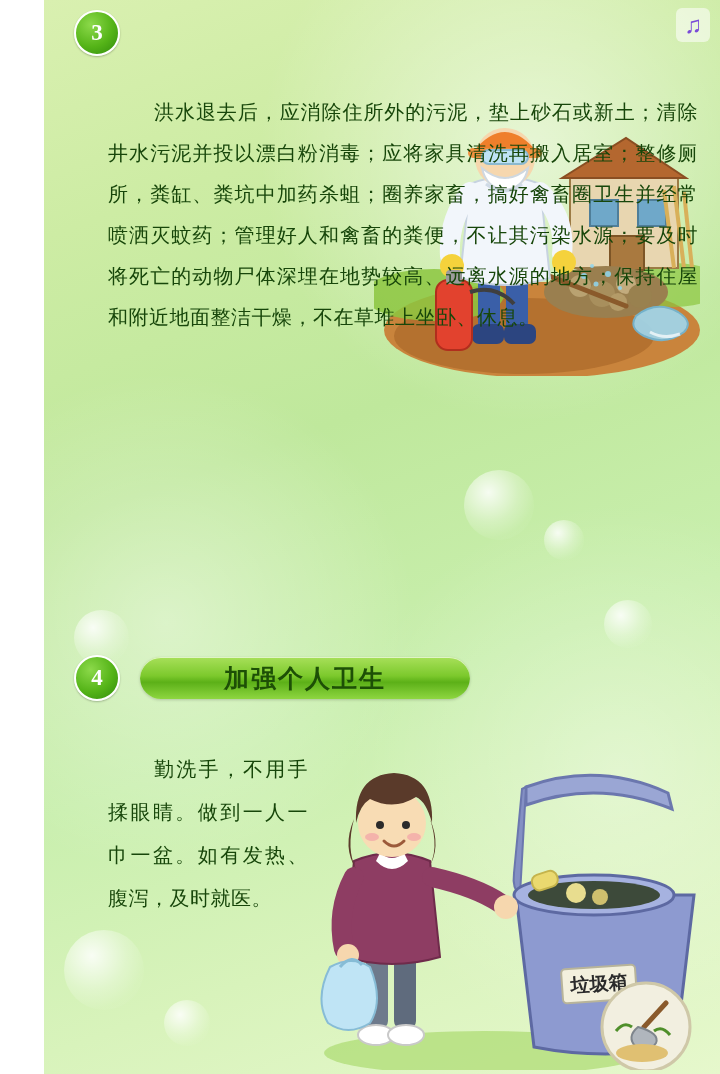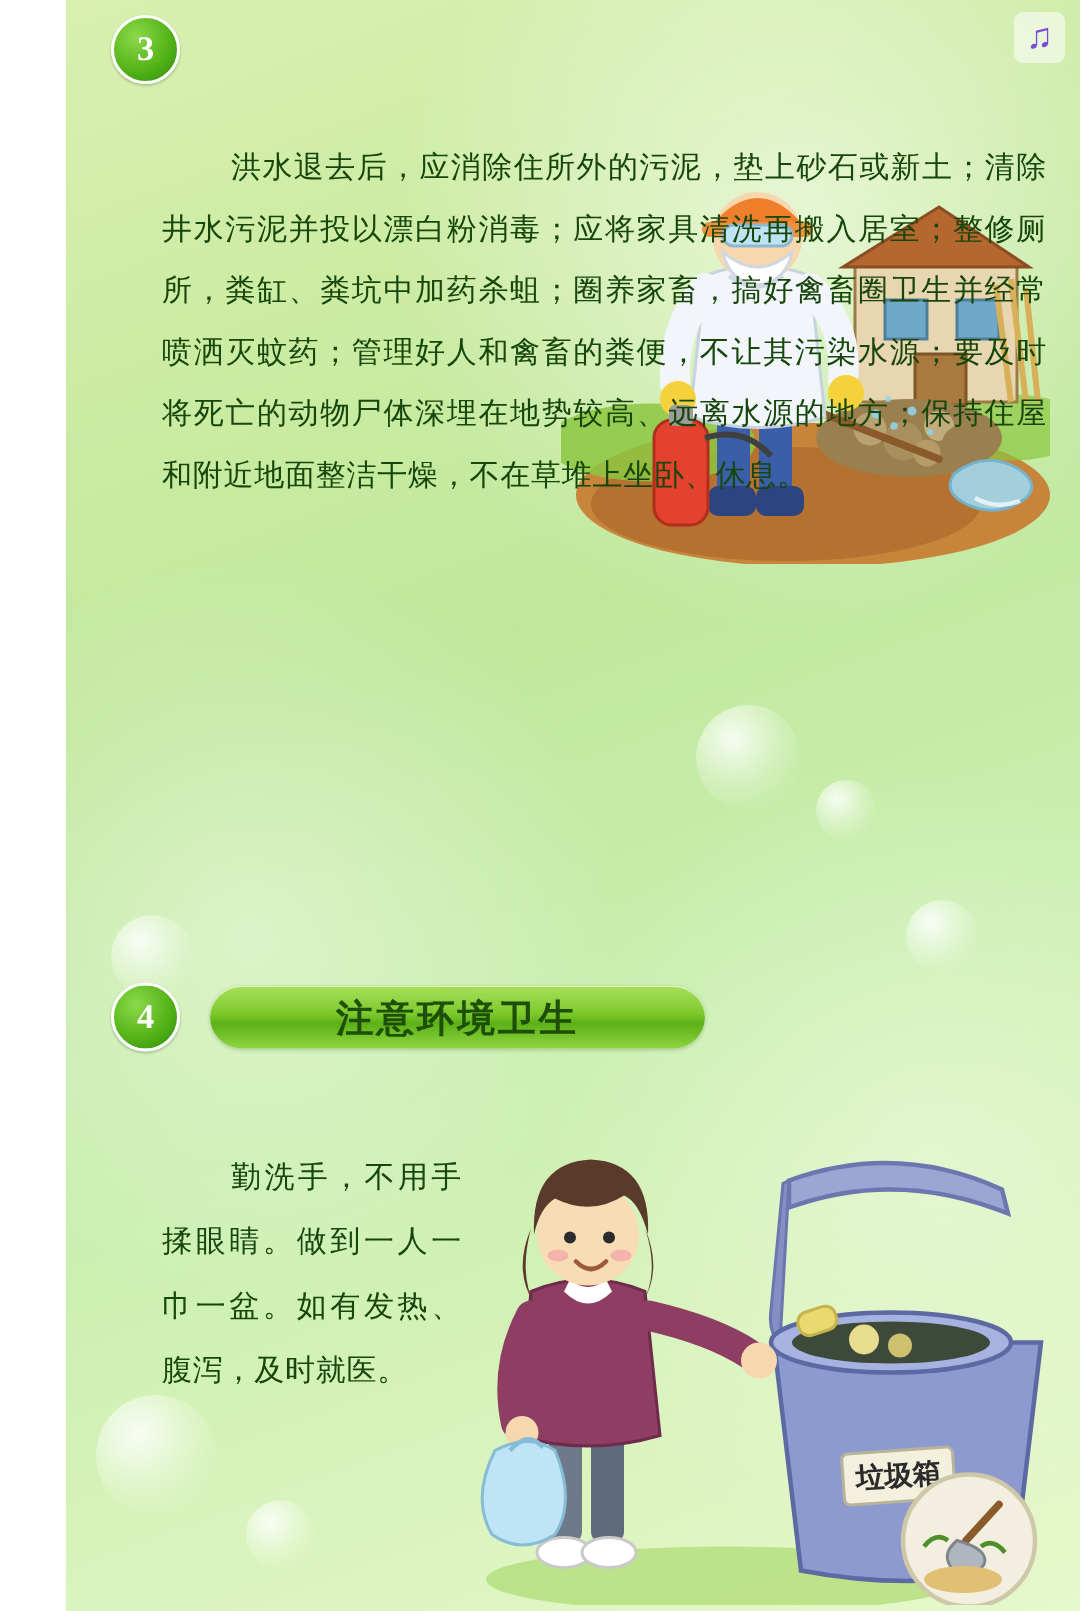--- a/index.html
+++ b/index.html
@@ -95,21 +95,21 @@
     white-space: pre-wrap;
   }
   #s3-text {
     left: 64px;
     top: 92px;
     width: 590px;
     text-indent: 46px;
   }
   #s4-text {
     left: 64px;
-    top: 764px;
+    top: 748px;
     width: 200px;
     text-indent: 46px;
     line-height: 43px;
   }
 
   
   .illus1 {
     position: absolute;
     left: 330px;
     top: 80px;
@@ -237,21 +237,21 @@
           <circle cx="246" cy="208" r="2"></circle>
           <circle cx="218" cy="186" r="2"></circle>
         </g>
       </svg>
     </div>
 
     <div class="body-text" id="s3-text">洪水退去后，应消除住所外的污泥，垫上砂石或新土；清除井水污泥并投以漂白粉消毒；应将家具清洗再搬入居室；整修厕所，粪缸、粪坑中加药杀蛆；圈养家畜，搞好禽畜圈卫生并经常喷洒灭蚊药；管理好人和禽畜的粪便，不让其污染水源；要及时将死亡的动物尸体深埋在地势较高、远离水源的地方；保持住屋和附近地面整洁干燥，不在草堆上坐卧、休息。</div>
 
     <div class="section-head" style="left:30px; top:655px;">
       <div class="num-badge">4</div>
-      <div class="head-banner">注意环境卫生</div>
+      <div class="head-banner">加强个人卫生</div>
     </div>
 
     <div class="body-text" id="s4-text">勤洗手，不用手揉眼睛。做到一人一巾一盆。如有发热、腹泻，及时就医。</div>
 
     <div class="illus2">
       <svg viewBox="0 0 410 335" width="410" height="335" xmlns="http://www.w3.org/2000/svg">
 
         <ellipse cx="190" cy="318" rx="160" ry="22" fill="#a8d96a" opacity="0.65"></ellipse>
 
         <g>

